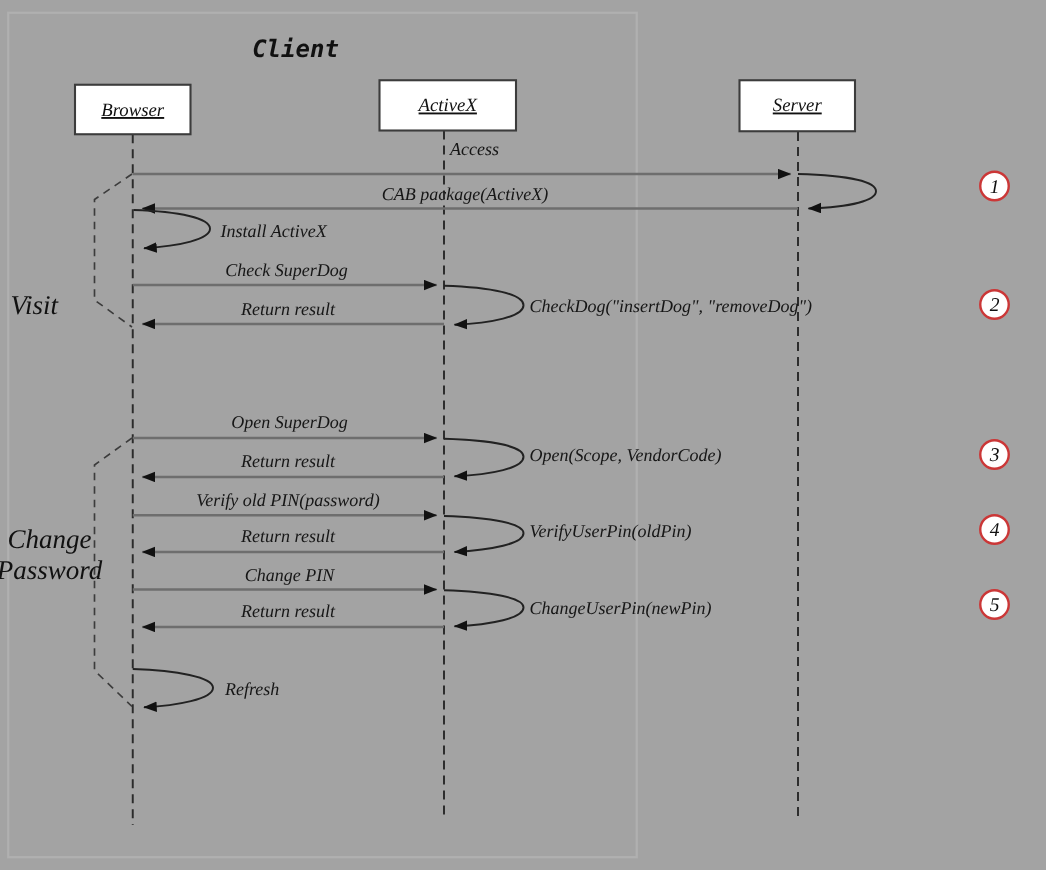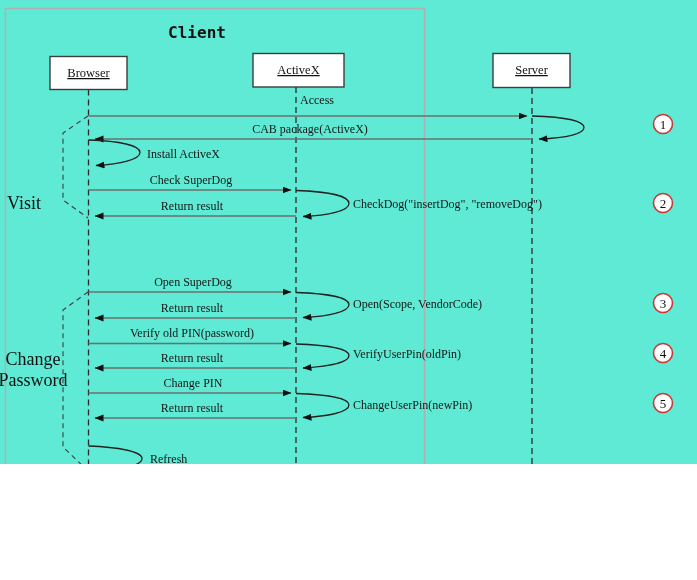--- a/index.html
+++ b/index.html
@@ -1,16 +1,16 @@
 <!DOCTYPE html>
 <html><head>
 <meta charset="utf-8">
 <style>
   html,body{margin:0;padding:0;background:#ffffff;}
-  .stage{position:relative;width:697px;height:464px;background:#5eead4;overflow:hidden;}
+  .stage{position:relative;width:697px;height:580px;background:#a3a3a3;overflow:hidden;font-style:italic;}
   svg{display:block;}
   .client-title{font-family:"DejaVu Sans Mono",monospace;font-weight:bold;font-size:16px;fill:#111;}
   .actor-label{font-family:"Liberation Serif",serif;font-size:12.5px;fill:#111;text-decoration:underline;}
   .msg-label{font-family:"Liberation Serif",serif;font-size:12px;fill:#161616;}
   .phase-label{font-family:"Liberation Serif",serif;font-size:18px;fill:#111;}
   .step-number{font-family:"Liberation Serif",serif;font-size:13px;fill:#111;}
   .actor-box{fill:#ffffff;stroke:#3c3c3c;stroke-width:1.4;}
   .boundary{fill:none;stroke:#b0b0b0;stroke-width:1.5;}
   .lifeline{stroke:#2b2b2b;stroke-width:1.3;stroke-dasharray:6 4;}
   .msg-line{stroke:#6e6e6e;stroke-width:1.7;}

